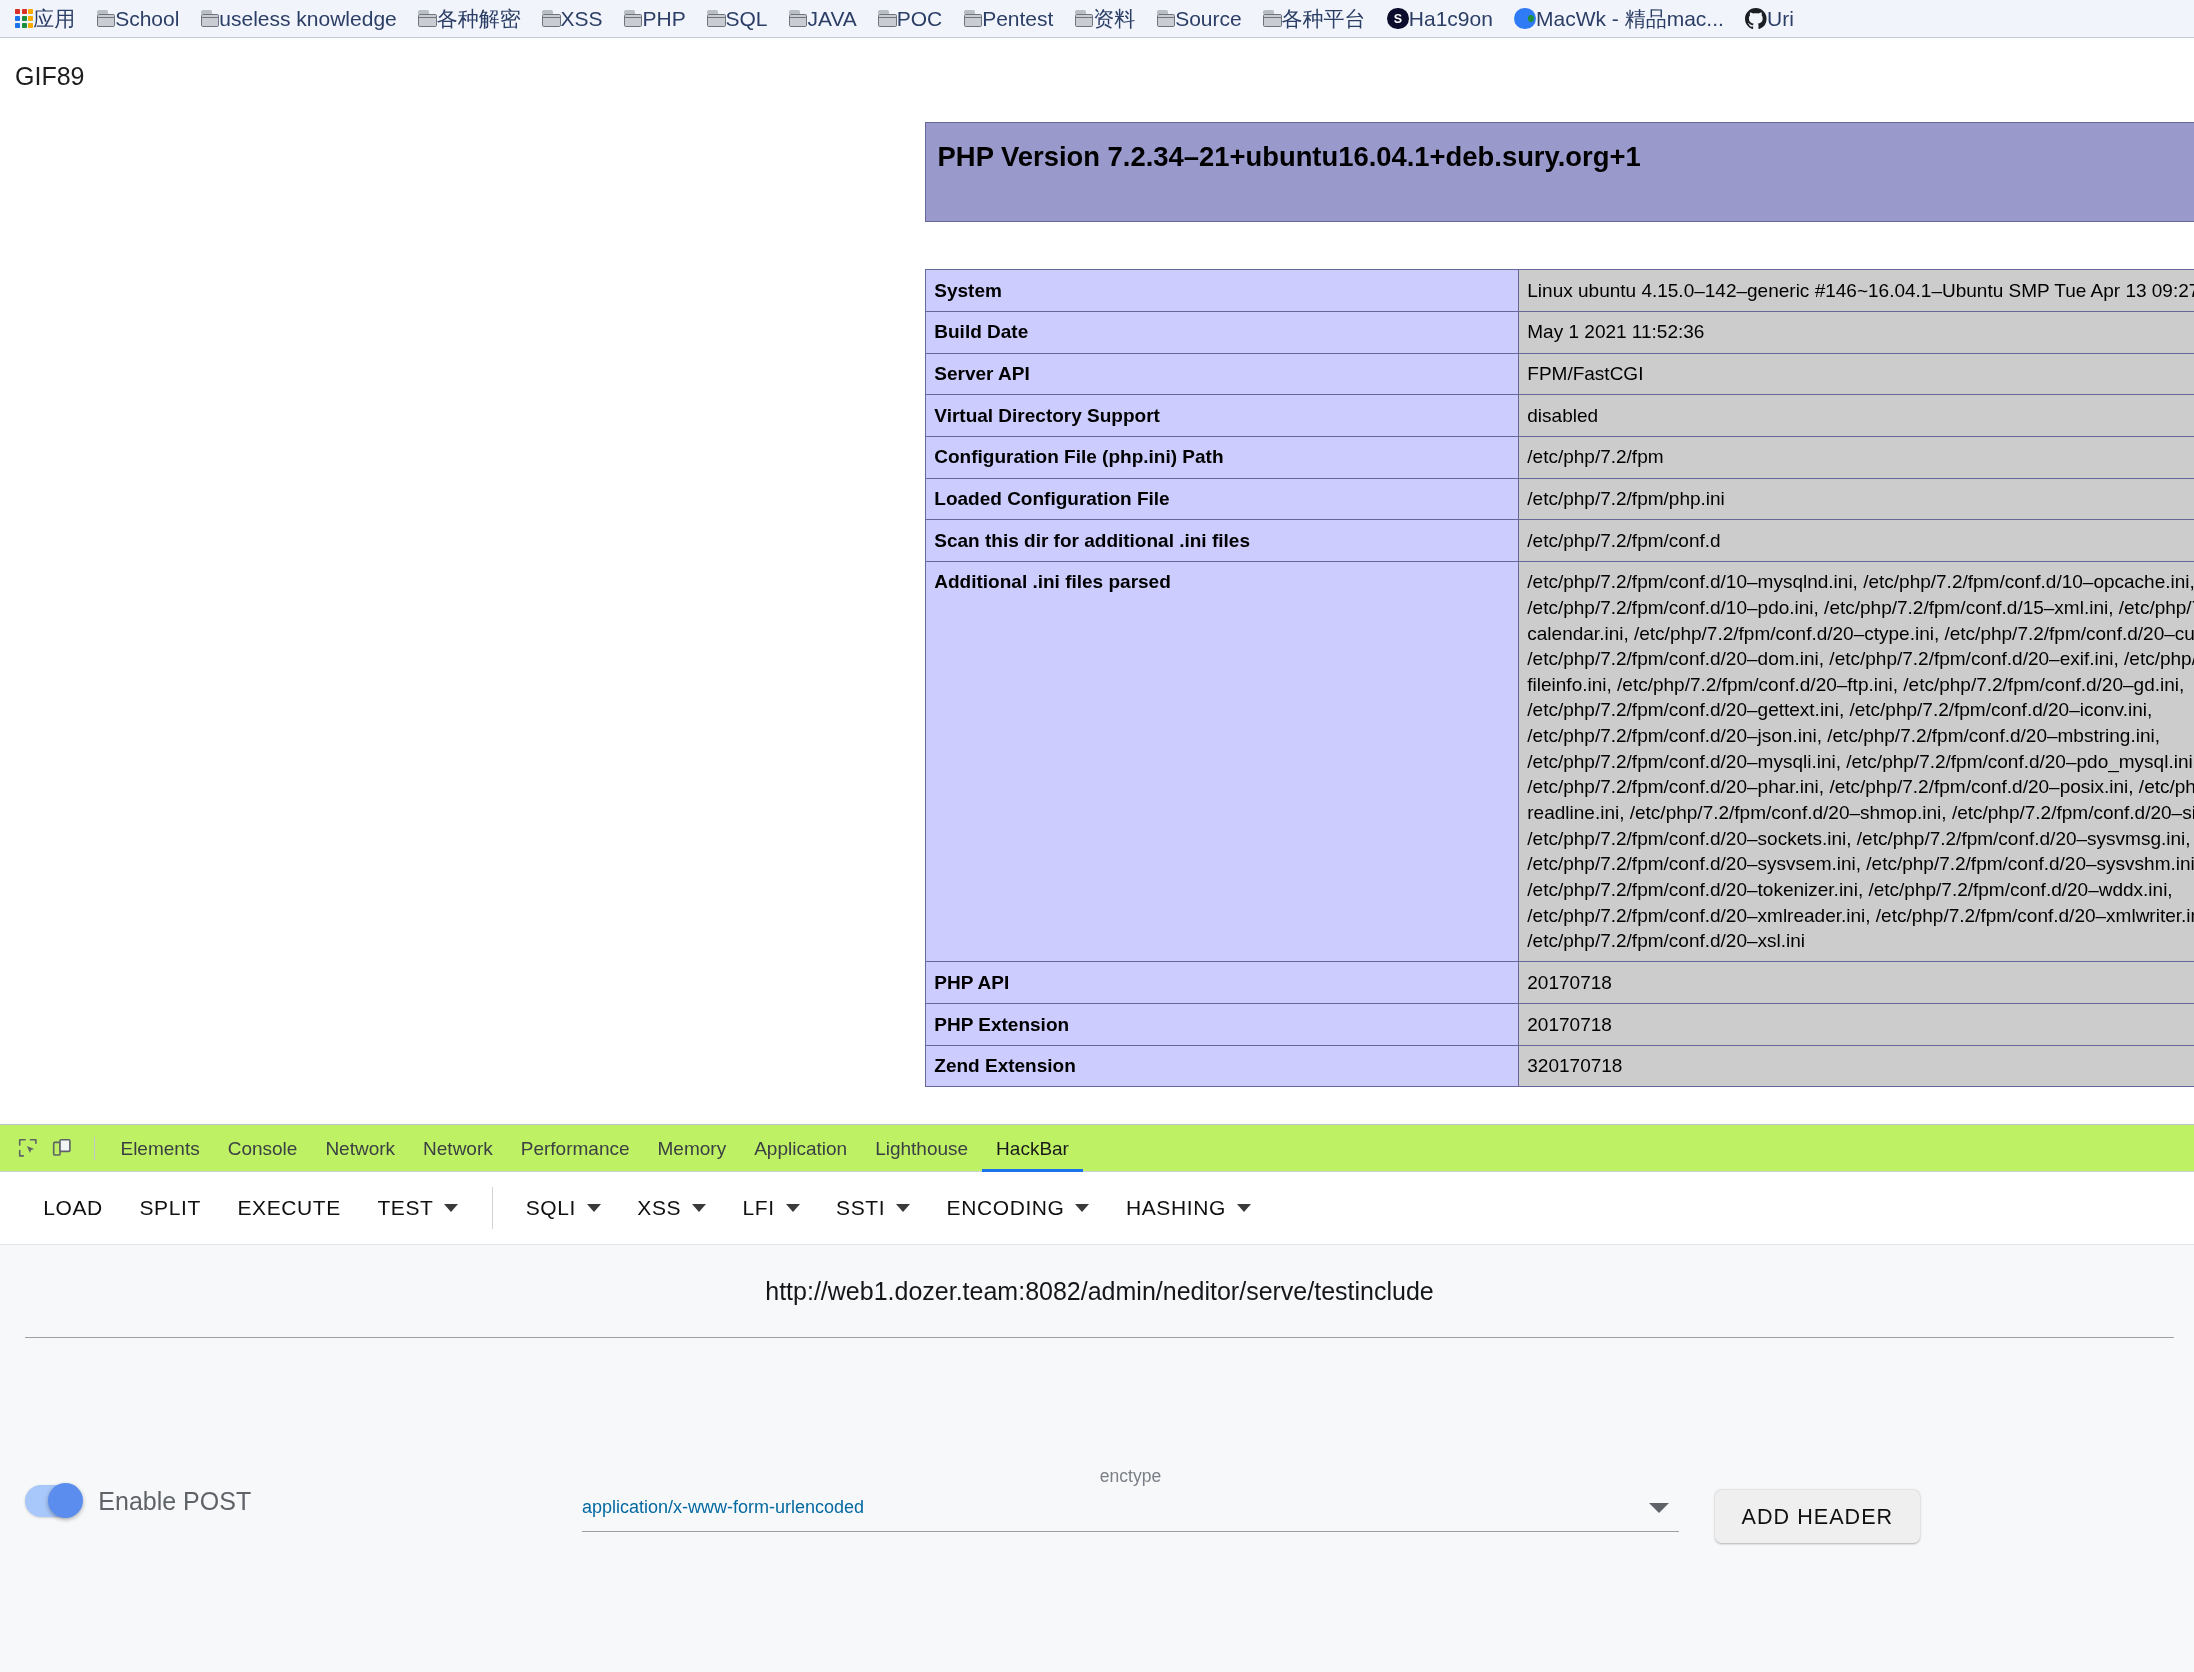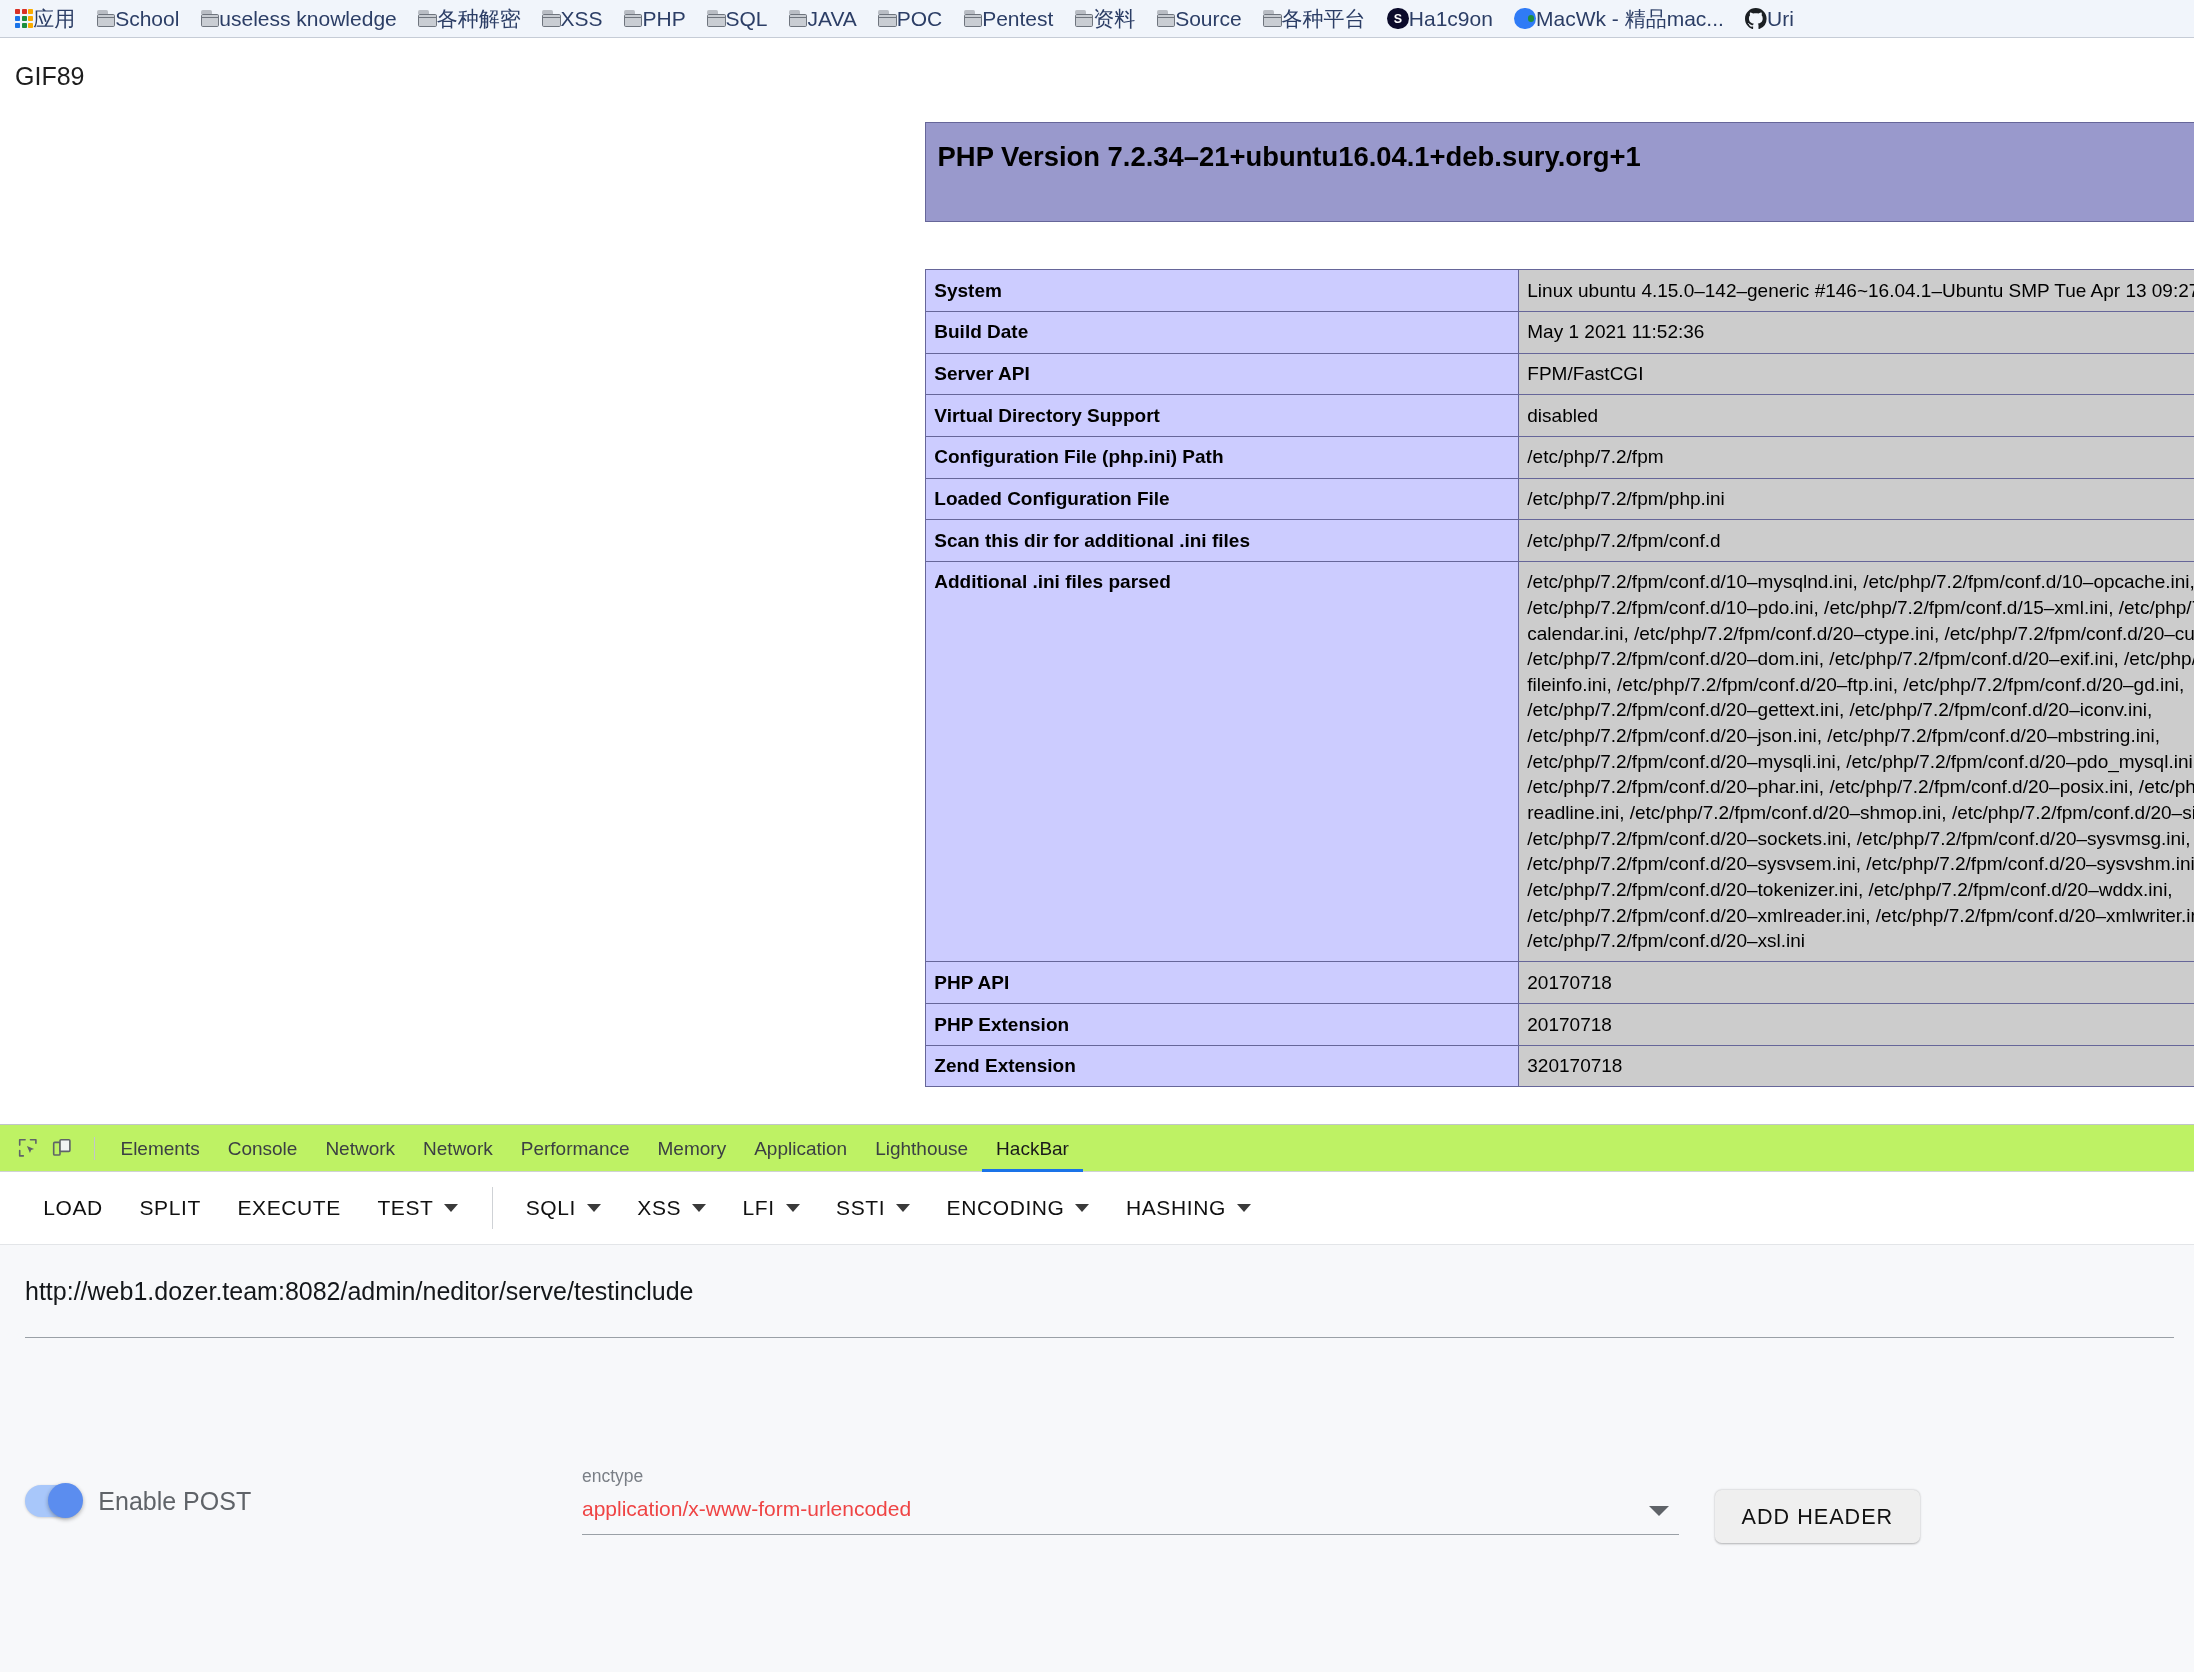--- a/index.html
+++ b/index.html
@@ -141,20 +141,21 @@
   .dt-tab.active::after {
     content:""; position:absolute; left:0; bottom:0;
     width:100%; height:2.5px; background:#1a73e8;
   }
 
   
   .hb {
     position: relative;
     background: #f7f8fa;
     height: 420px;
+    text-align: center;
   }
   .hb-toolbar {
     display: flex; align-items: center;
     height: 73px;
     padding-left: 25px;
     background: #ffffff;
     border-bottom: 0.8px solid #e3e5e8;
   }
   .hb-btn {
     font-size: 21px; letter-spacing: 0.6px;
@@ -207,21 +208,21 @@
   }
 
   .enctype-wrap {
     position: absolute; left: 582px; top: 1418px; width: 1097px;
   }
   .select-line {
     display: flex; align-items: flex-end; justify-content: space-between;
     border-bottom: 1.2px solid #9aa0a6; padding-bottom: 13.3px;
   }
   .select-val {
-    font-size: 21px; color: #ef4444;
+    font-size: 18px; color: #0369a1;
     font-family: "Liberation Sans", sans-serif;
   }
   .sel-caret {
     width:0; height:0;
     border-left: 10px solid transparent;
     border-right: 10px solid transparent;
     border-top: 10.8px solid #5f6368;
     margin-bottom: 5px; margin-right: 10px;
   }
 

